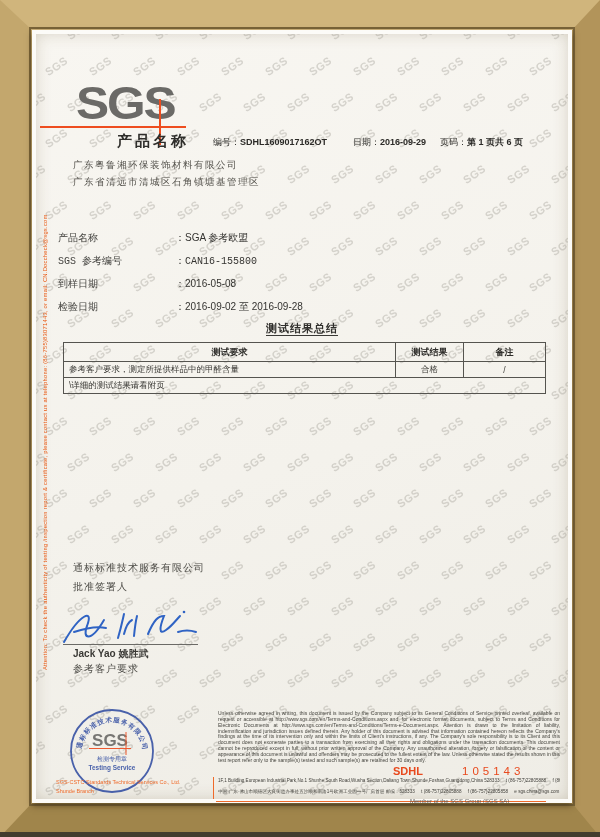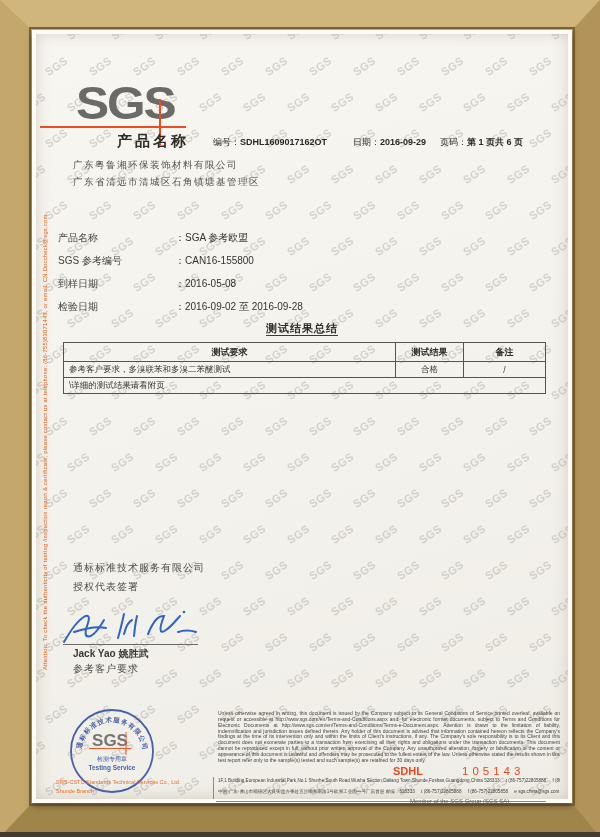--- a/index.html
+++ b/index.html
@@ -367,21 +367,21 @@
     <div class="hmeta" style="left:321px;"><span>日期：</span><b>2016-09-29</b></div>
     <div class="hmeta" style="left:408px;"><span>页码：</span><b>第 1 页共 6 页</b></div>
 
     <div class="company" style="top:129px;">广东粤鲁湘环保装饰材料有限公司</div>
     <div class="company" style="top:146px;">广东省清远市清城区石角镇塘基管理区</div>
 
     <div class="frow" style="top:201px;">
       <span>产品名称</span>
       <span class="val">：SGA 参考欧盟</span>
     </div>
-    <div class="frow" style="top:224px;">
+    <div class="frow" style="top:224px;font-family:Liberation Mono, monospace;">
       <span>SGS 参考编号</span>
       <span class="val">：CAN16-155800</span>
     </div>
     <div class="frow" style="top:247px;">
       <span>到样日期</span>
       <span class="val">：2016-05-08</span>
     </div>
     <div class="frow" style="top:270px;">
       <span>检验日期</span>
       <span class="val">：2016-09-02 至 2016-09-28</span>
@@ -396,33 +396,33 @@
         </colgroup>
       <thead>
         <tr>
           <th>测试要求</th>
           <th>测试结果</th>
           <th>备注</th>
         </tr>
       </thead>
       <tbody>
         <tr>
-          <td>参考客户要求，多溴联苯和多溴二苯醚测试</td>
+          <td>参考客户要求，测定所提供样品中的甲醛含量</td>
           <td class="ctr">合格</td>
           <td class="ctr">/</td>
         </tr>
         <tr>
           <td colspan="3">\详细的测试结果请看附页</td>
         </tr>
       </tbody>
     </table>
 
     <div class="sig-block">
       <div>通标标准技术服务有限公司</div>
-      <div>授权代表签署</div>
+      <div>批准签署人</div>
     </div>
     <svg class="sig-svg" width="150" height="42" viewBox="0 0 150 42">
       <g fill="none" stroke="#2f63c4" stroke-width="2" stroke-linecap="round">
         <path d="M4,36 C20,8 34,2 27,20 C22,32 30,38 44,14"></path>
         <path d="M14,26 C26,22 38,20 46,22"></path>
         <path d="M58,32 C62,18 63,12 64,8 M64,28 C66,20 68,16 72,14 M74,30 C75,20 76,14 77,10"></path>
         <path d="M88,28 C94,14 98,10 104,10 C100,20 98,30 106,24 C112,20 116,14 120,10"></path>
         <path d="M118,26 C124,24 130,24 136,26"></path>
       </g>
       <circle cx="124" cy="6" r="1.3" fill="#2f63c4"></circle>

